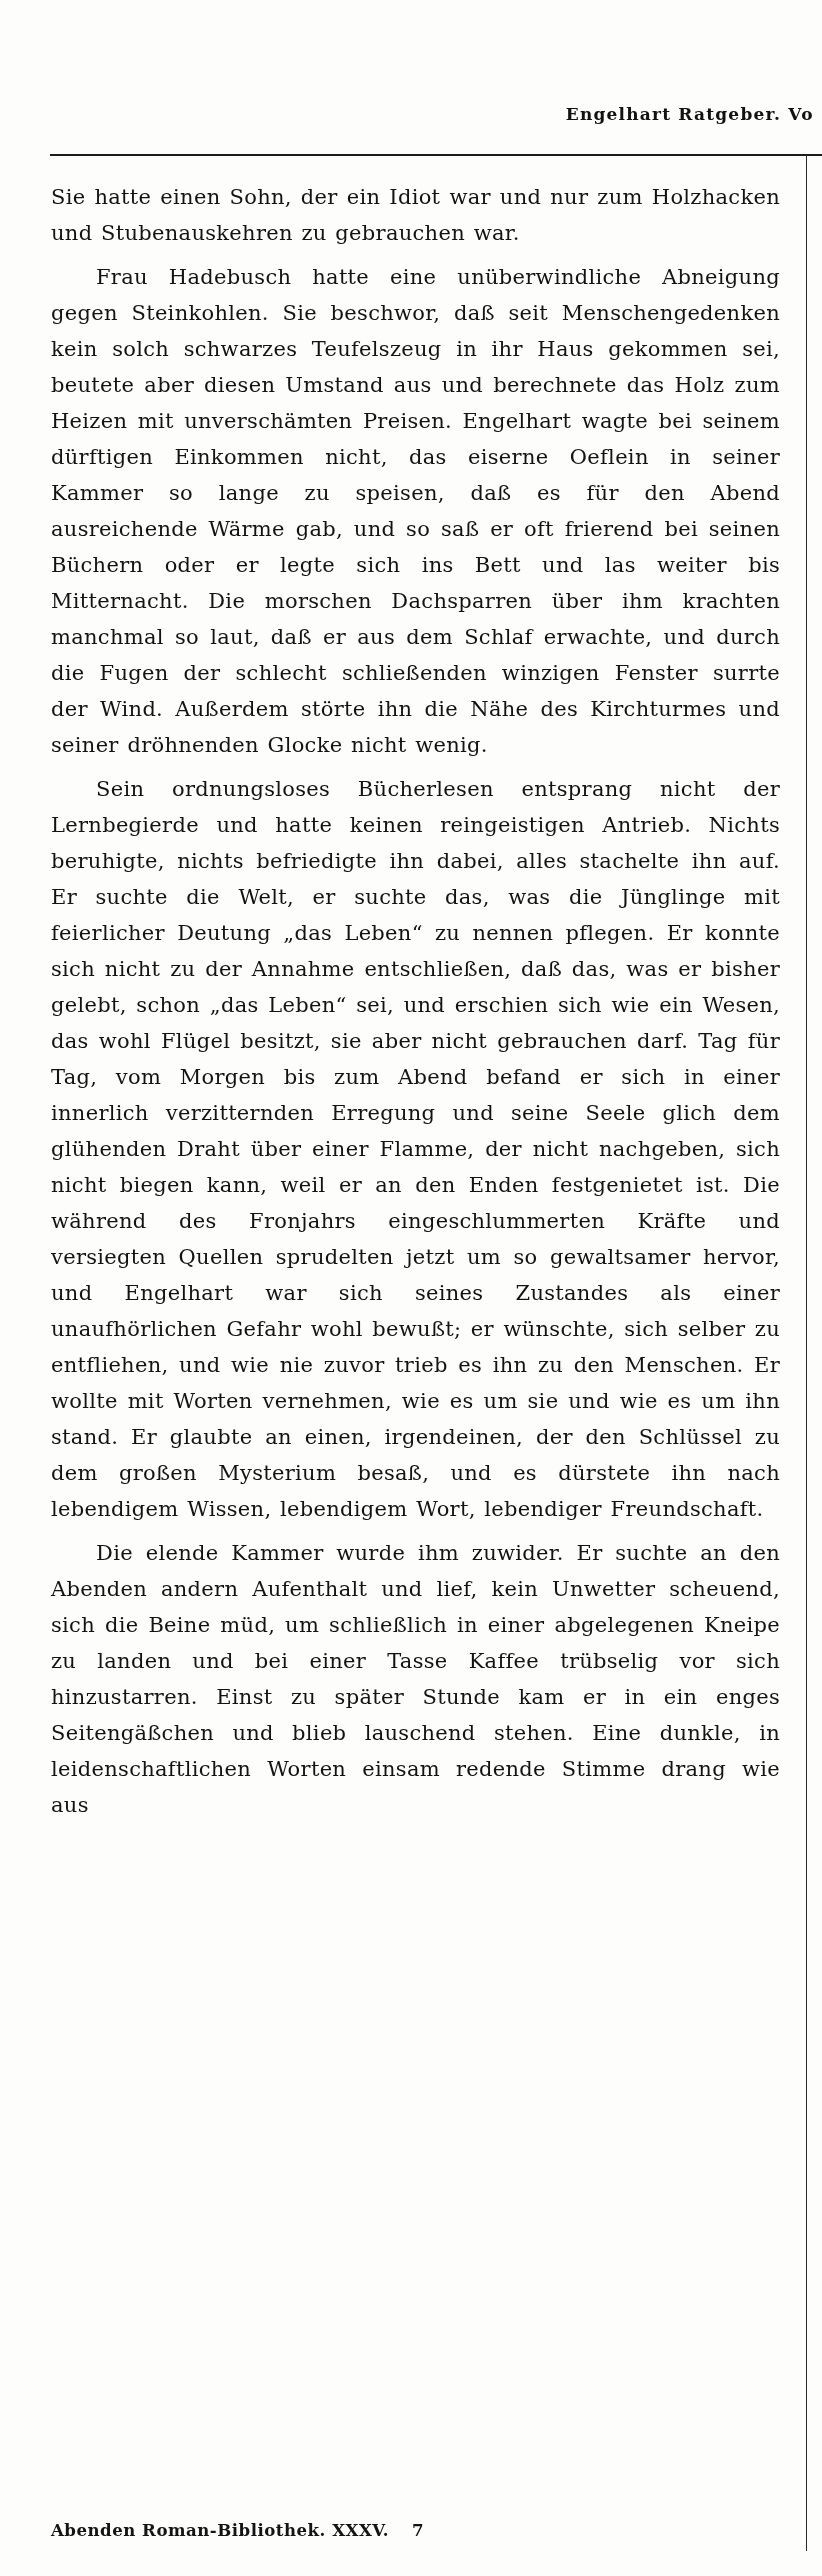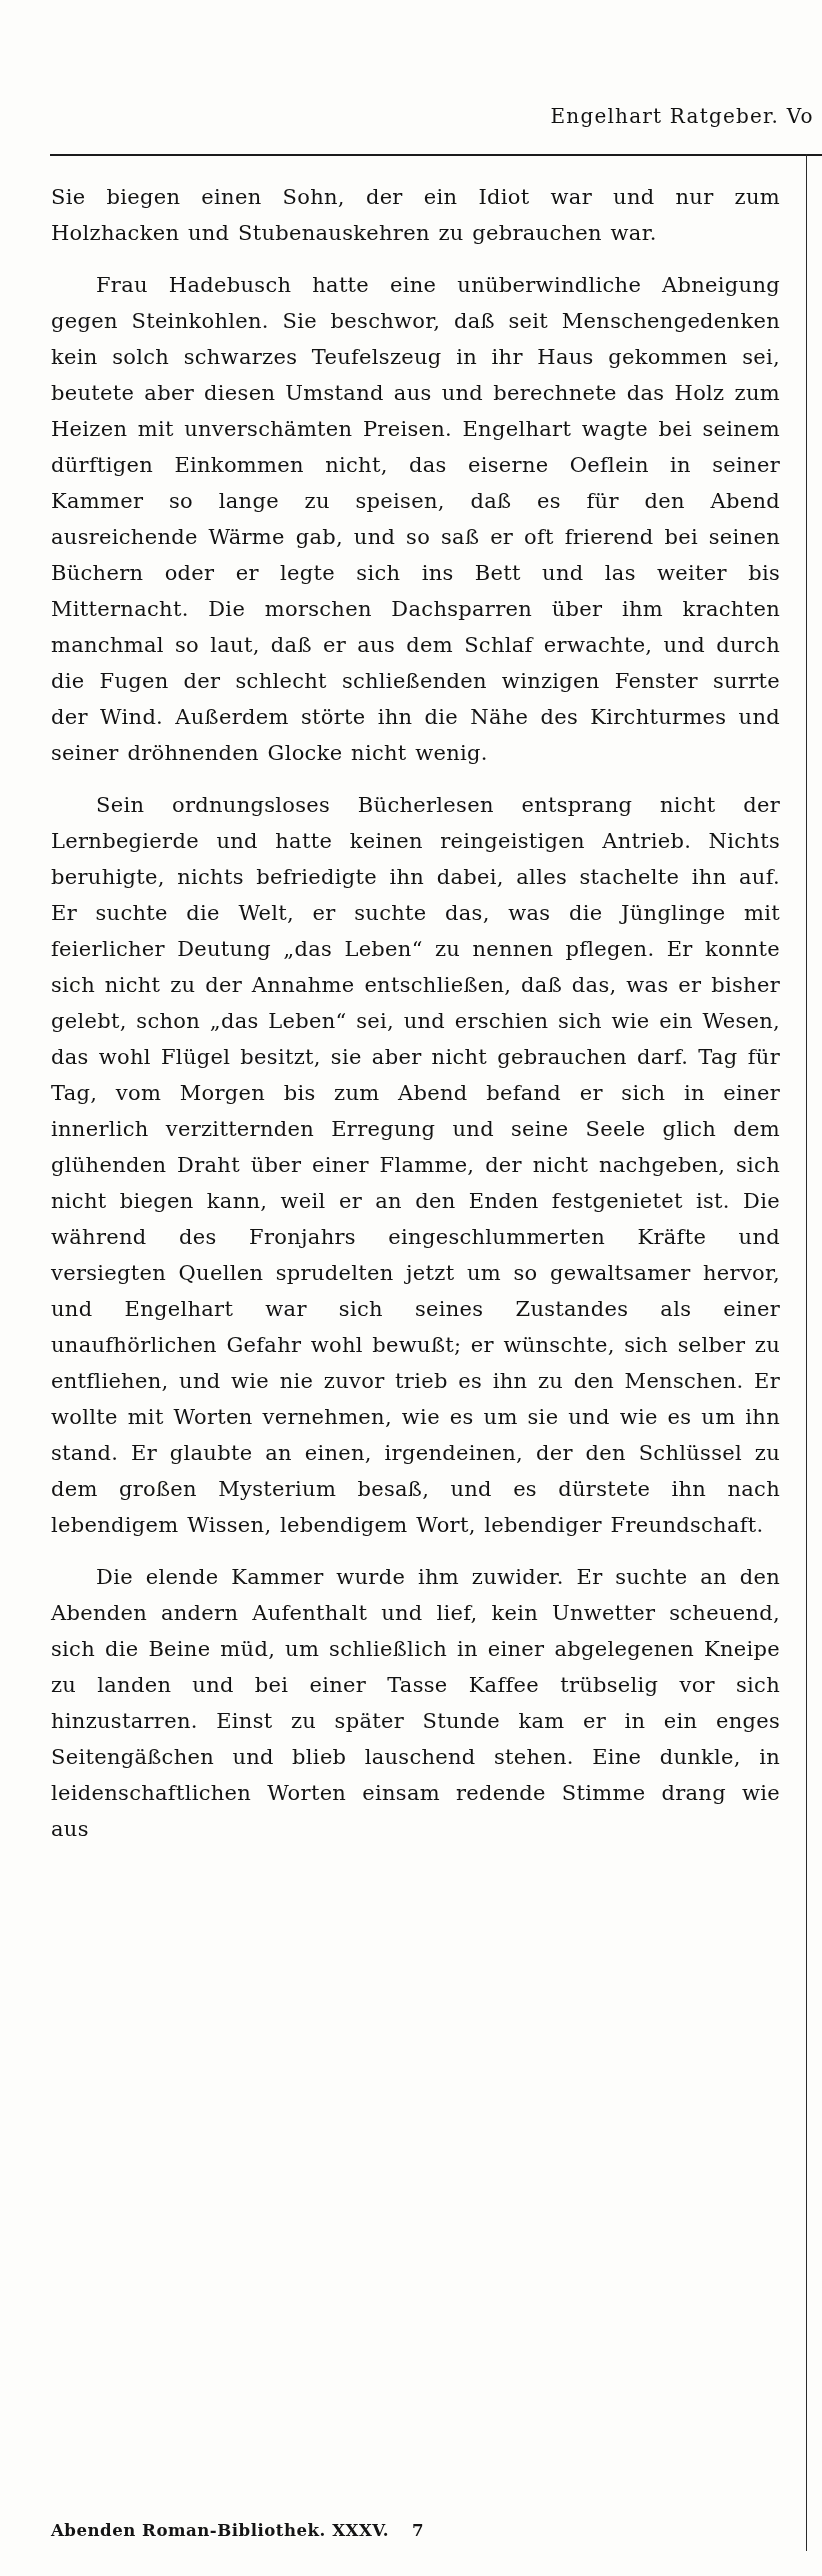--- a/index.html
+++ b/index.html
@@ -26,22 +26,22 @@
     top: 104px;
     left: 50px;
     right: 0px;
     height: 45px;
   }
   .header-title {
     position: absolute;
     right: 8.3px;
     top: 0;
     font-family: "DejaVu Serif", serif;
-    font-weight: normal;
-    font-size: 20px;
+    font-weight: bold;
+    font-size: 17px;
     letter-spacing: 1.2px;
     color: #121212;
     white-space: nowrap;
   }
   .rule {
     position: absolute;
     left: 50px;
     right: 0;
     top: 154px;
     border-top: 2.5px solid #1b1b1b;
@@ -69,21 +69,21 @@
     text-align: justify;
     text-justify: inter-word;
     letter-spacing: 0.3px;
     word-spacing: 1.7px;
     color: #131313;
   }
   p.indent {
     text-indent: 45px;
   }
   p + p {
-    margin-top: 16px;
+    margin-top: 8px;
   }
   .footer {
     position: absolute;
     left: 51px;
     bottom: 36px;
     font-family: "DejaVu Serif", serif;
     font-size: 16.6px;
     font-weight: bold;
     letter-spacing: 0.5px;
     color: #141414;
@@ -103,21 +103,21 @@
 <div class="page">
 
   <div class="header">
     <div class="header-title">Engelhart Ratgeber.   Vo</div>
   </div>
 
   <div class="rule"></div>
   <div class="gutter-line"></div>
 
   <div class="column">
-    <p class="fraktur">Sie biegen einen Sohn, der ein Idiot war und nur zum Holzhacken und Stubenauskehren zu gebrauchen war.</p>
+    <p class="fraktur">Sie hatte einen Sohn, der ein Idiot war und nur zum Holzhacken und Stubenauskehren zu gebrauchen war.</p>
     <p class="fraktur indent">Frau Hadebusch hatte eine unüberwindliche Abneigung gegen Steinkohlen. Sie beschwor, daß seit Menschengedenken kein solch schwarzes Teufelszeug in ihr Haus gekommen sei, beutete aber diesen Umstand aus und berechnete das Holz zum Heizen mit unverschämten Preisen. Engelhart wagte bei seinem dürftigen Einkommen nicht, das eiserne Oeflein in seiner Kammer so lange zu speisen, daß es für den Abend ausreichende Wärme gab, und so saß er oft frierend bei seinen Büchern oder er legte sich ins Bett und las weiter bis Mitternacht. Die morschen Dachsparren über ihm krachten manchmal so laut, daß er aus dem Schlaf erwachte, und durch die Fugen der schlecht schließenden winzigen Fenster surrte der Wind. Außerdem störte ihn die Nähe des Kirchturmes und seiner dröhnenden Glocke nicht wenig.</p>
     <p class="fraktur indent">Sein ordnungsloses Bücherlesen entsprang nicht der Lernbegierde und hatte keinen reingeistigen Antrieb. Nichts beruhigte, nichts befriedigte ihn dabei, alles stachelte ihn auf. Er suchte die Welt, er suchte das, was die Jünglinge mit feierlicher Deutung „das Leben“ zu nennen pflegen. Er konnte sich nicht zu der Annahme entschließen, daß das, was er bisher gelebt, schon „das Leben“ sei, und erschien sich wie ein Wesen, das wohl Flügel besitzt, sie aber nicht gebrauchen darf. Tag für Tag, vom Morgen bis zum Abend befand er sich in einer innerlich verzitternden Erregung und seine Seele glich dem glühenden Draht über einer Flamme, der nicht nachgeben, sich nicht biegen kann, weil er an den Enden festgenietet ist. Die während des Fronjahrs eingeschlummerten Kräfte und versiegten Quellen sprudelten jetzt um so gewaltsamer hervor, und Engelhart war sich seines Zustandes als einer unaufhörlichen Gefahr wohl bewußt; er wünschte, sich selber zu entfliehen, und wie nie zuvor trieb es ihn zu den Menschen. Er wollte mit Worten vernehmen, wie es um sie und wie es um ihn stand. Er glaubte an einen, irgendeinen, der den Schlüssel zu dem großen Mysterium besaß, und es dürstete ihn nach lebendigem Wissen, lebendigem Wort, lebendiger Freundschaft.</p>
     <p class="fraktur indent">Die elende Kammer wurde ihm zuwider. Er suchte an den Abenden andern Aufenthalt und lief, kein Unwetter scheuend, sich die Beine müd, um schließlich in einer abgelegenen Kneipe zu landen und bei einer Tasse Kaffee trübselig vor sich hinzustarren. Einst zu später Stunde kam er in ein enges Seitengäßchen und blieb lauschend stehen. Eine dunkle, in leidenschaftlichen Worten einsam redende Stimme drang wie aus</p>
   </div>
 
   <div class="footer">
     <span>Abenden Roman-Bibliothek.  XXXV.</span>
     <span class="sig">7</span>
   </div>
 

